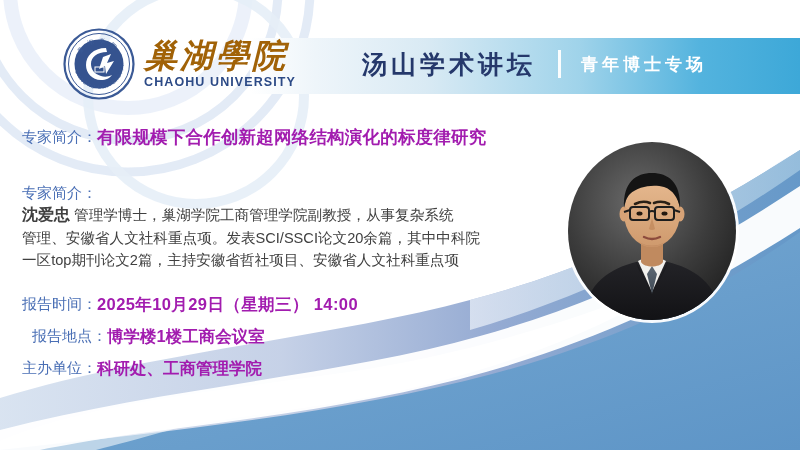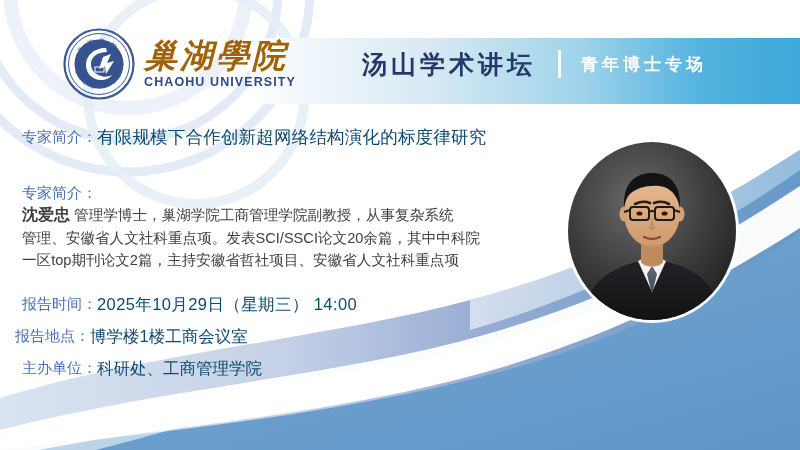--- a/index.html
+++ b/index.html
@@ -6,55 +6,55 @@
   body{width:800px;height:450px;overflow:hidden;
        font-family:"Liberation Sans","DejaVu Sans",sans-serif;}
   #poster{position:relative;width:800px;height:450px;background:#ffffff;overflow:hidden;}
 
   
   .bg-layer{position:absolute;inset:0;overflow:hidden;pointer-events:none;}
   .bg-layer svg{position:absolute;inset:0;}
 
   
   .header{position:absolute;left:0;top:30px;width:800px;height:68px;}
-  .banner{position:absolute;left:250px;top:8px;width:550px;height:66px;
+  .banner{position:absolute;left:250px;top:8px;width:550px;height:56px;
           background:linear-gradient(to right,#ffffff 0%,#eef5fa 12%,#d9eaf4 32%,#9fd3ea 60%,#53b3de 82%,#3da8d8 100%);}
   .banner-inner{position:absolute;left:0;top:0;width:550px;height:52px;
                 display:flex;align-items:center;}
   .banner-title{margin-left:112px;font-size:25px;font-weight:bold;color:#25386b;
                 letter-spacing:4px;line-height:1;}
   .banner-div{margin-left:22px;width:3px;height:28px;background:#ffffff;opacity:.95;}
   .banner-sub{margin-left:20px;font-size:17px;font-weight:bold;color:#ffffff;
               letter-spacing:4px;line-height:1;}
 
   .logo-block{position:absolute;left:62px;top:0px;height:68px;display:flex;align-items:center;}
   .seal{width:74px;height:74px;flex:0 0 74px;position:relative;}
   .logotype{margin-left:8px;display:flex;flex-direction:column;justify-content:center;}
   .logo-cn{font-family:"DejaVu Serif","Liberation Serif",serif;font-size:33px;font-weight:bold;
            color:#a16207;letter-spacing:3px;line-height:1.05;font-style:italic;}
   .logo-en{font-size:12.5px;font-weight:bold;color:#2c4a86;letter-spacing:1.1px;
            margin-top:1px;}
 
   
   .row{position:absolute;display:flex;align-items:flex-start;}
   .lbl{color:#4a6fb5;font-size:15px;white-space:nowrap;line-height:22px;}
-  .val{color:#0c4a6e;font-weight:normal;font-size:16.5px;line-height:22px;}
+  .val{color:#a21caf;font-weight:bold;font-size:16.5px;line-height:22px;}
 
   #row-title{left:22px;top:126px;}
   #row-title .val{font-size:17.5px;letter-spacing:.2px;}
 
   #row-bio{left:22px;top:182px;width:530px;flex-direction:column;}
   #row-bio .lbl{flex:0 0 auto;}
   .bio-body{color:#404040;font-size:14.6px;line-height:22.5px;text-align:justify;}
   .bio-name{font-weight:bold;font-size:16px;}
   .bio-line{white-space:nowrap;}
 
   #row-time{left:22px;top:293px;}
   #row-time .val{letter-spacing:.4px;}
-  #row-place{left:15px;top:325px;}
+  #row-place{left:32px;top:325px;}
   #row-org{left:22px;top:357px;}
 
   
   .portrait{position:absolute;left:568px;top:142px;width:168px;height:178px;
             border-radius:50%;overflow:hidden;
             box-shadow:0 0 0 3px rgba(255,255,255,.95);}
   .portrait svg{display:block;}
 </style>
 </head>
 <body>

